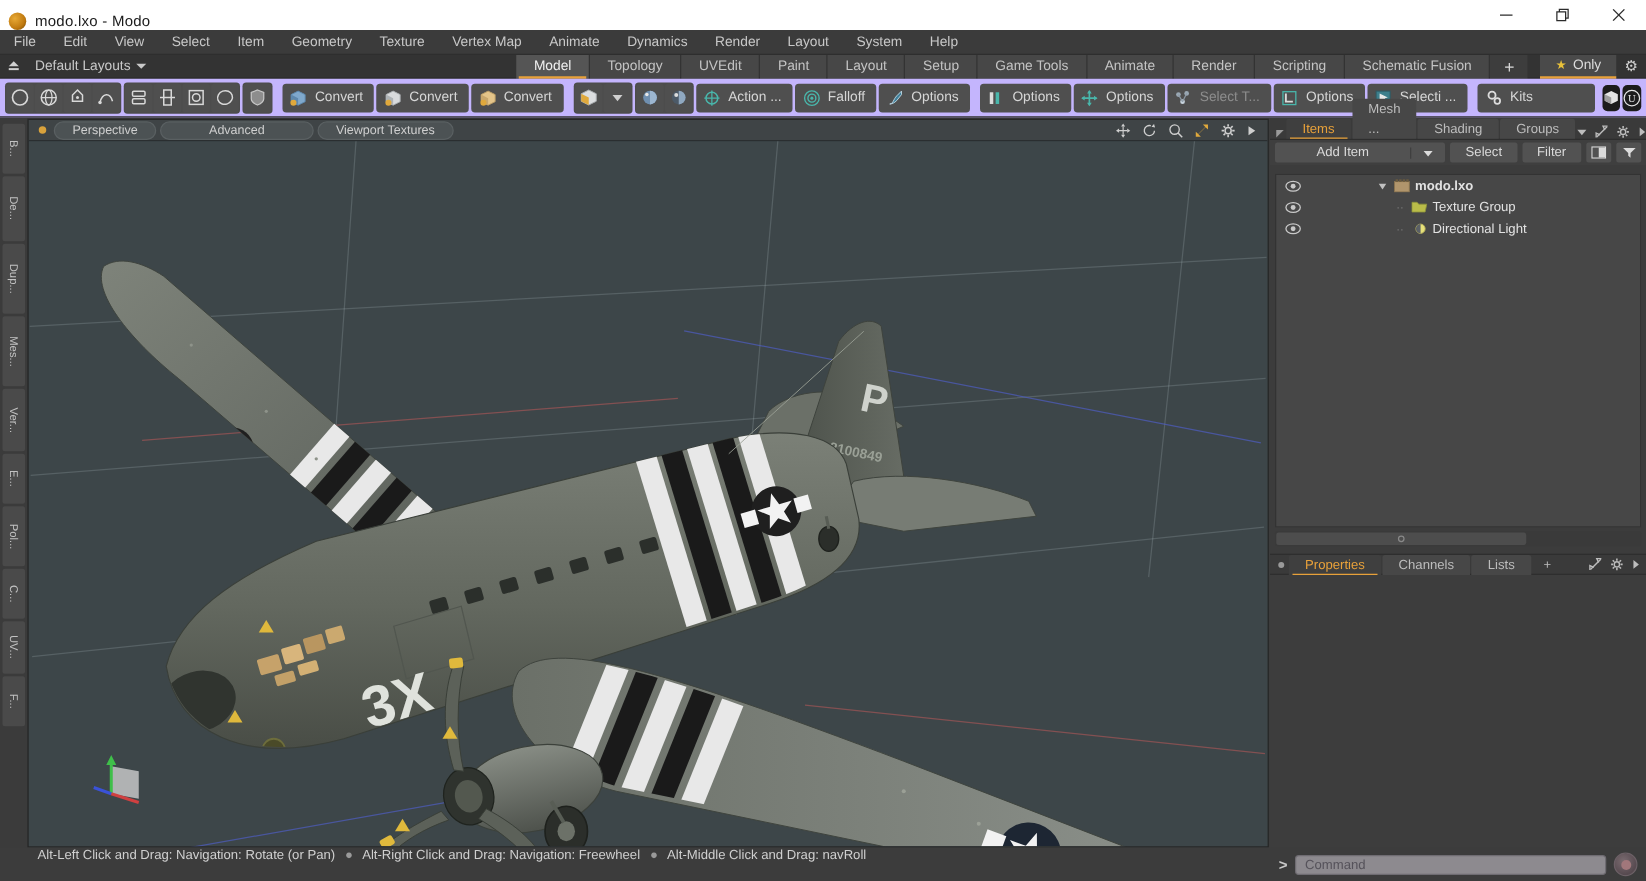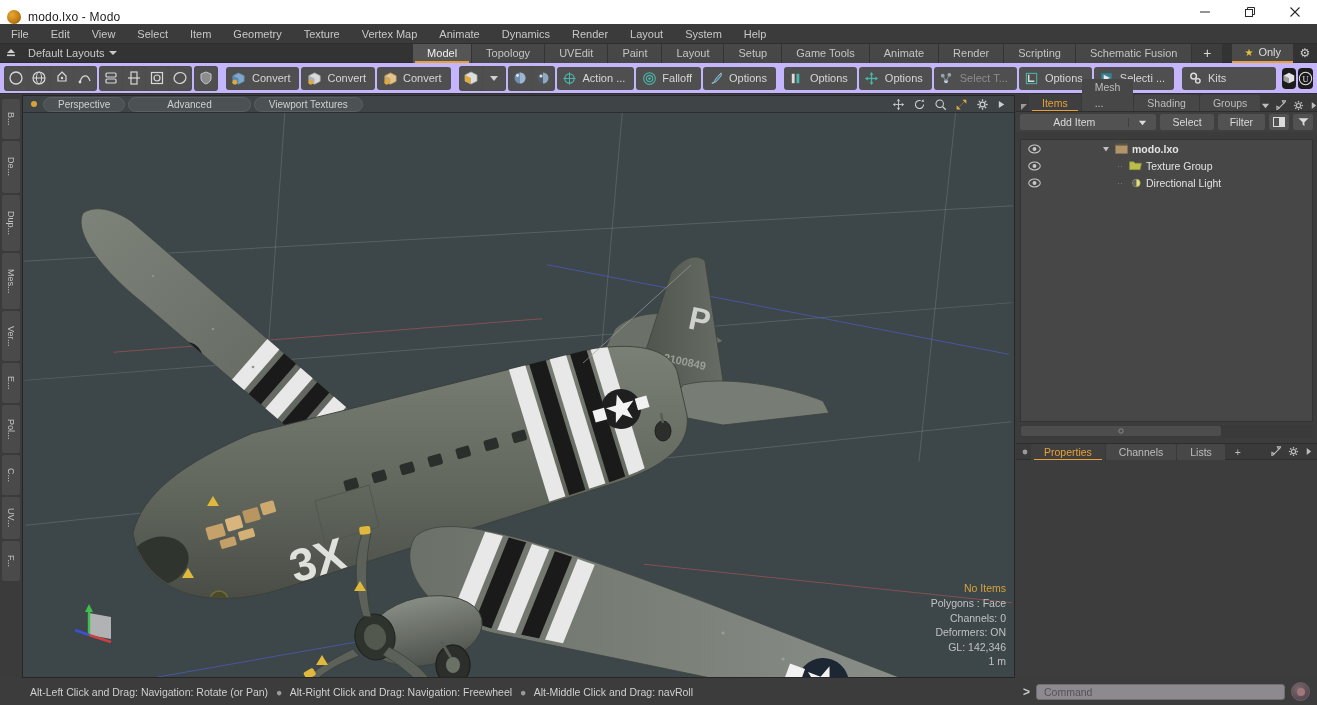--- a/index.html
+++ b/index.html
@@ -191,21 +191,21 @@
   .prop-tabrow {
     position:absolute; left:0; top:348px; width:301px; height:17px; background:#3a3a3a;
     display:flex; align-items:center; padding-left:4px; gap:1px; border-top:1px solid #2e2e2e;
     border-bottom:1px solid #2e2e2e;
   }
   .prop-body { position:absolute; left:0; top:365px; width:301px; height:218px; background:#3d3d3d; }
 
   
   .statusbar {
     position:absolute; left:0; top:678px; width:1317px; height:27px; background:#3c3c3c;
-    display:flex; align-items:center;
+    display:flex; 
   }
   .status-msg {
     margin-left:30px; font-size:10.5px; color:#cfcfcf; white-space:nowrap;
   }
   .status-msg .bullet { color:#9a9a9a; padding:0 5px; }
   .cmd-wrap { position:absolute; left:1016px; top:0; width:301px; height:27px;
     display:flex; align-items:center; gap:6px; padding:0 7px; }
   .cmd-gt { color:#c9c9c9; font-size:12px; font-weight:bold; }
   .cmd-input {
     flex:1; height:16px; background:#8d8a8f; border:1px solid #6f6c72; border-radius:3px;
@@ -779,28 +779,20 @@
 
         <g fill="#e0b93c">
           <polygon points="190,383 196,393 184,393"></polygon>
           <polygon points="165,455 171,465 159,465"></polygon>
           <polygon points="337,468 343,478 331,478"></polygon>
           <polygon points="384,594 390,604 378,604"></polygon>
           <polygon points="299,542 305,552 293,552"></polygon>
         </g>
       </svg>
 
-      <div class="hud">
-        <div class="hl">No Items</div>
-        <div>Polygons : Face</div>
-        <div>Channels: 0</div>
-        <div>Deformers: ON</div>
-        <div>GL: 142,346</div>
-        <div>1 m</div>
-      </div>
 
       <svg class="gizmo" viewBox="0 0 60 60">
         <polygon points="18,18 40,22 40,44 18,40" fill="#dcdcdc" opacity="0.72"></polygon>
         <line x1="18" y1="40" x2="18" y2="14" stroke="#3fbf4a" stroke-width="2.4"></line>
         <polygon points="18,9 22,17 14,17" fill="#3fbf4a"></polygon>
         <line x1="18" y1="40" x2="40" y2="47" stroke="#d04040" stroke-width="2.4"></line>
         <line x1="18" y1="40" x2="4" y2="35" stroke="#3a52d8" stroke-width="2.4"></line>
       </svg>
     </div>
   </div>

